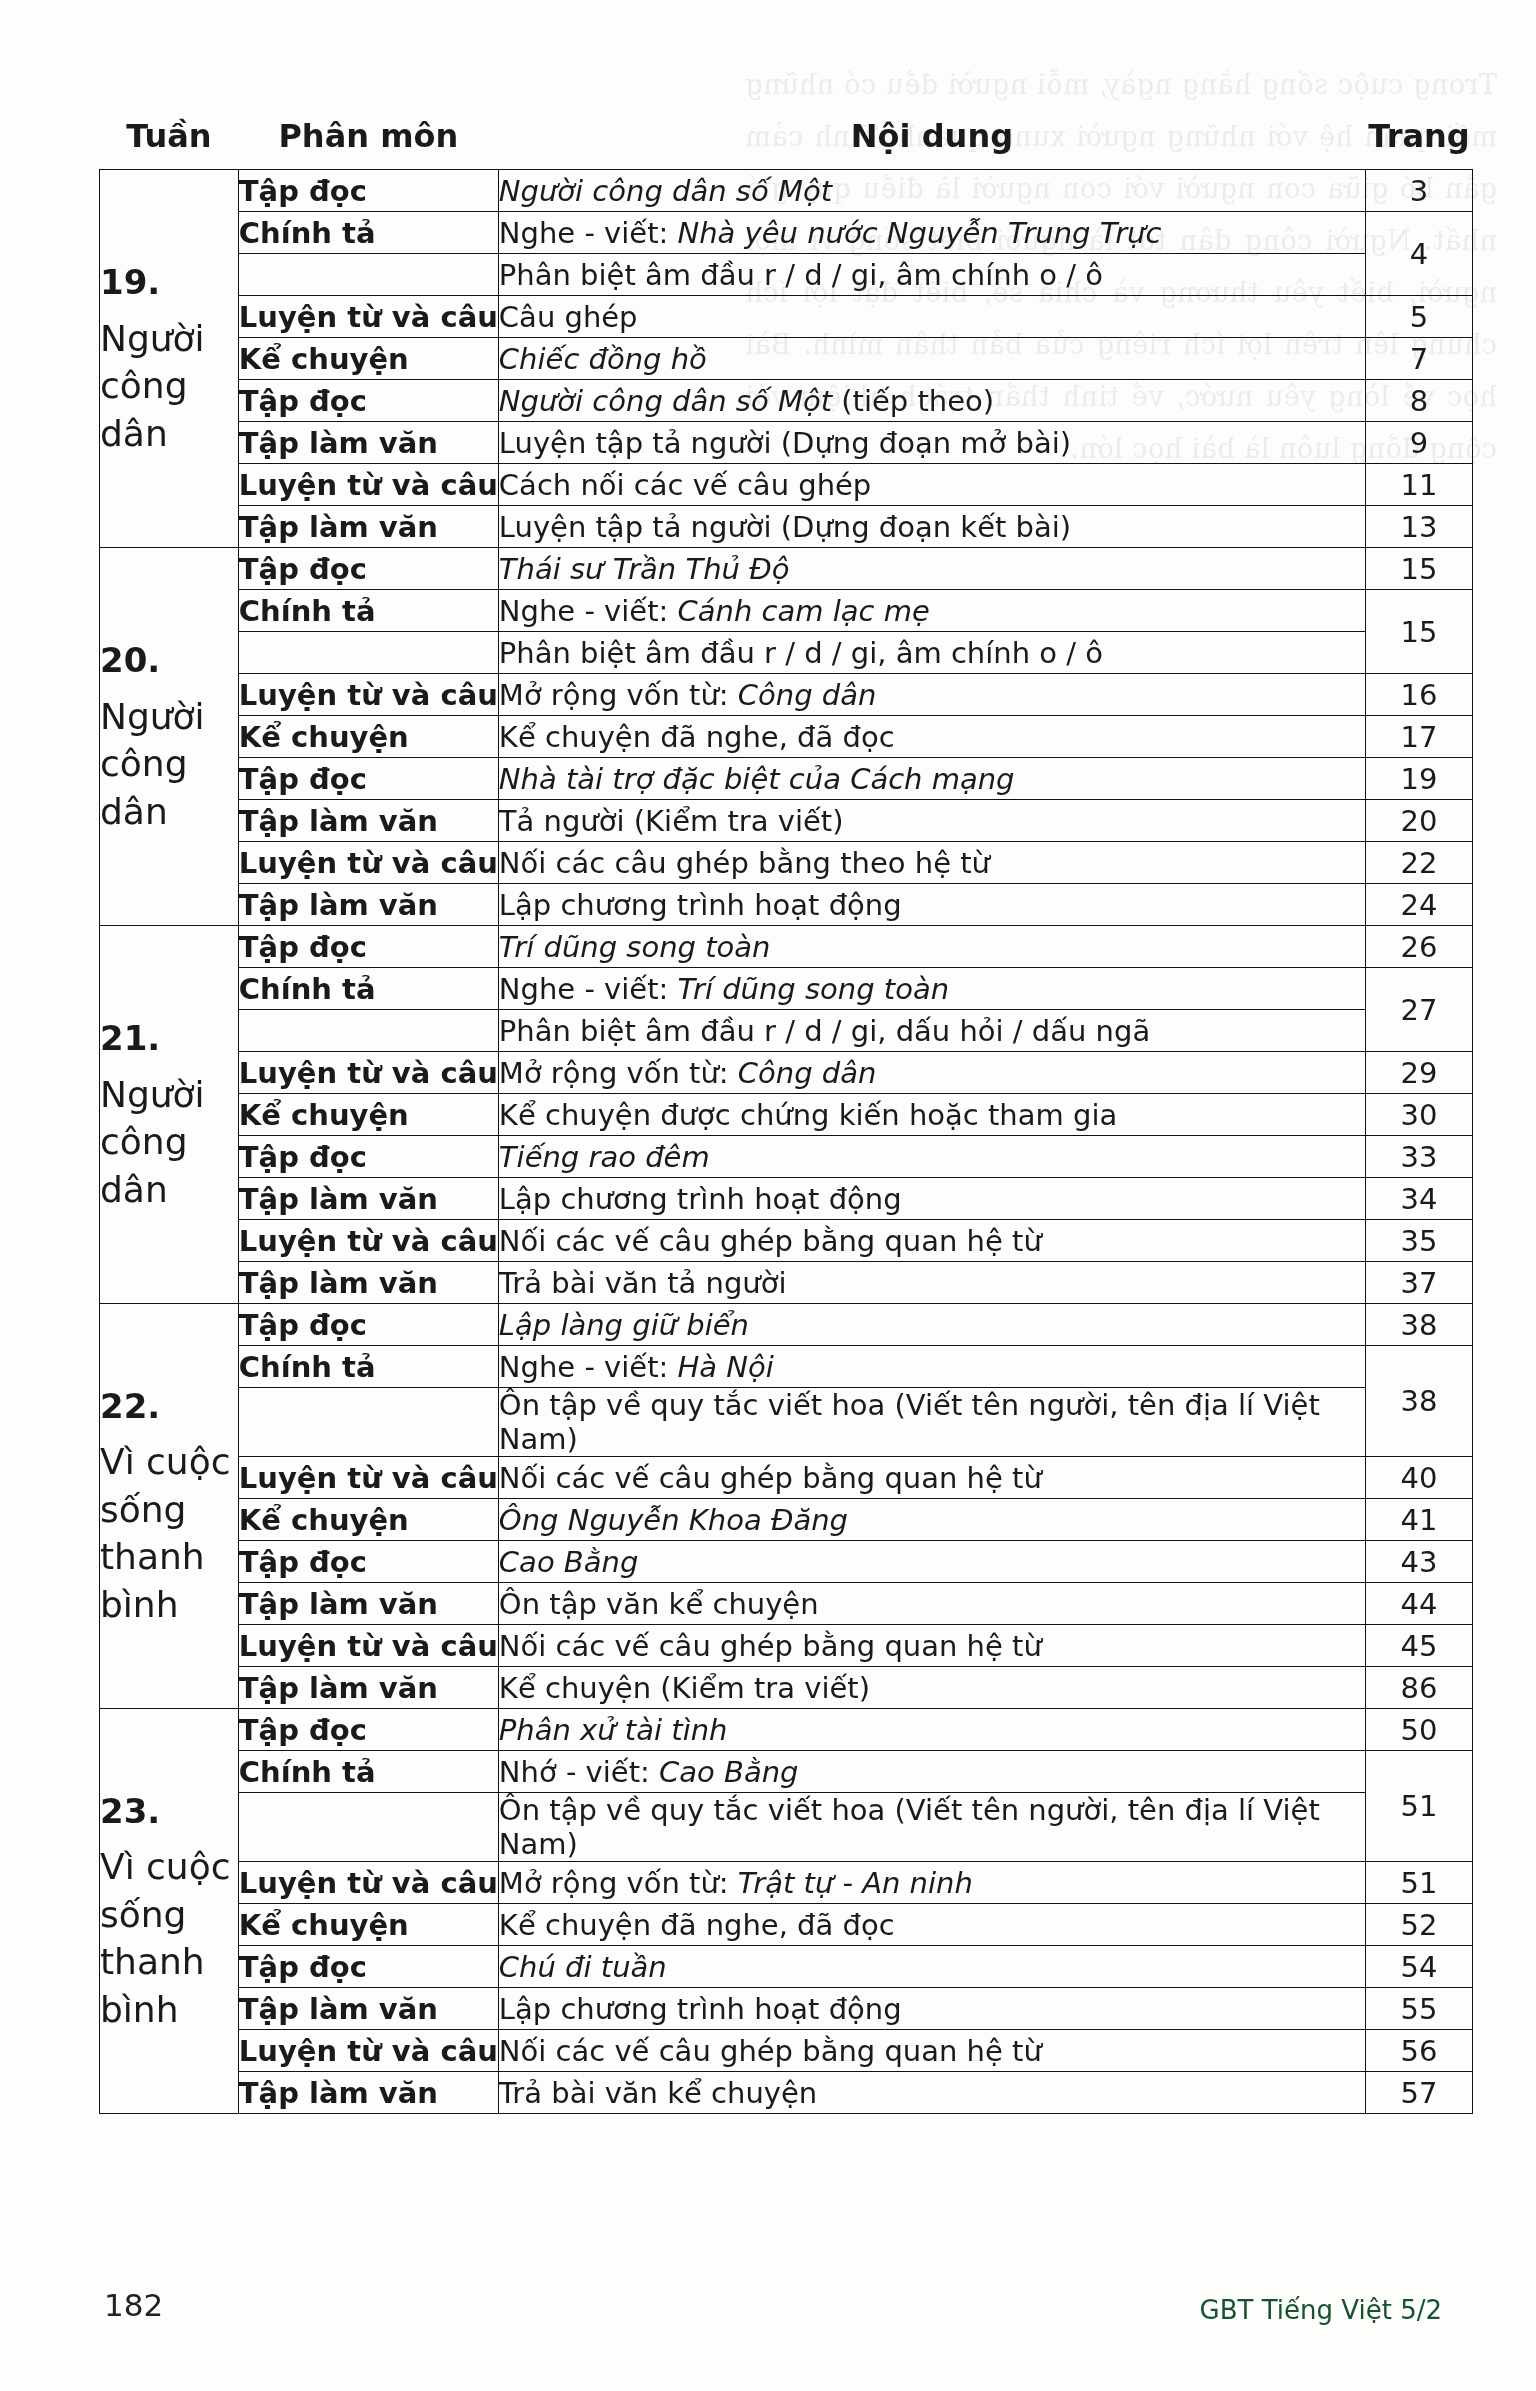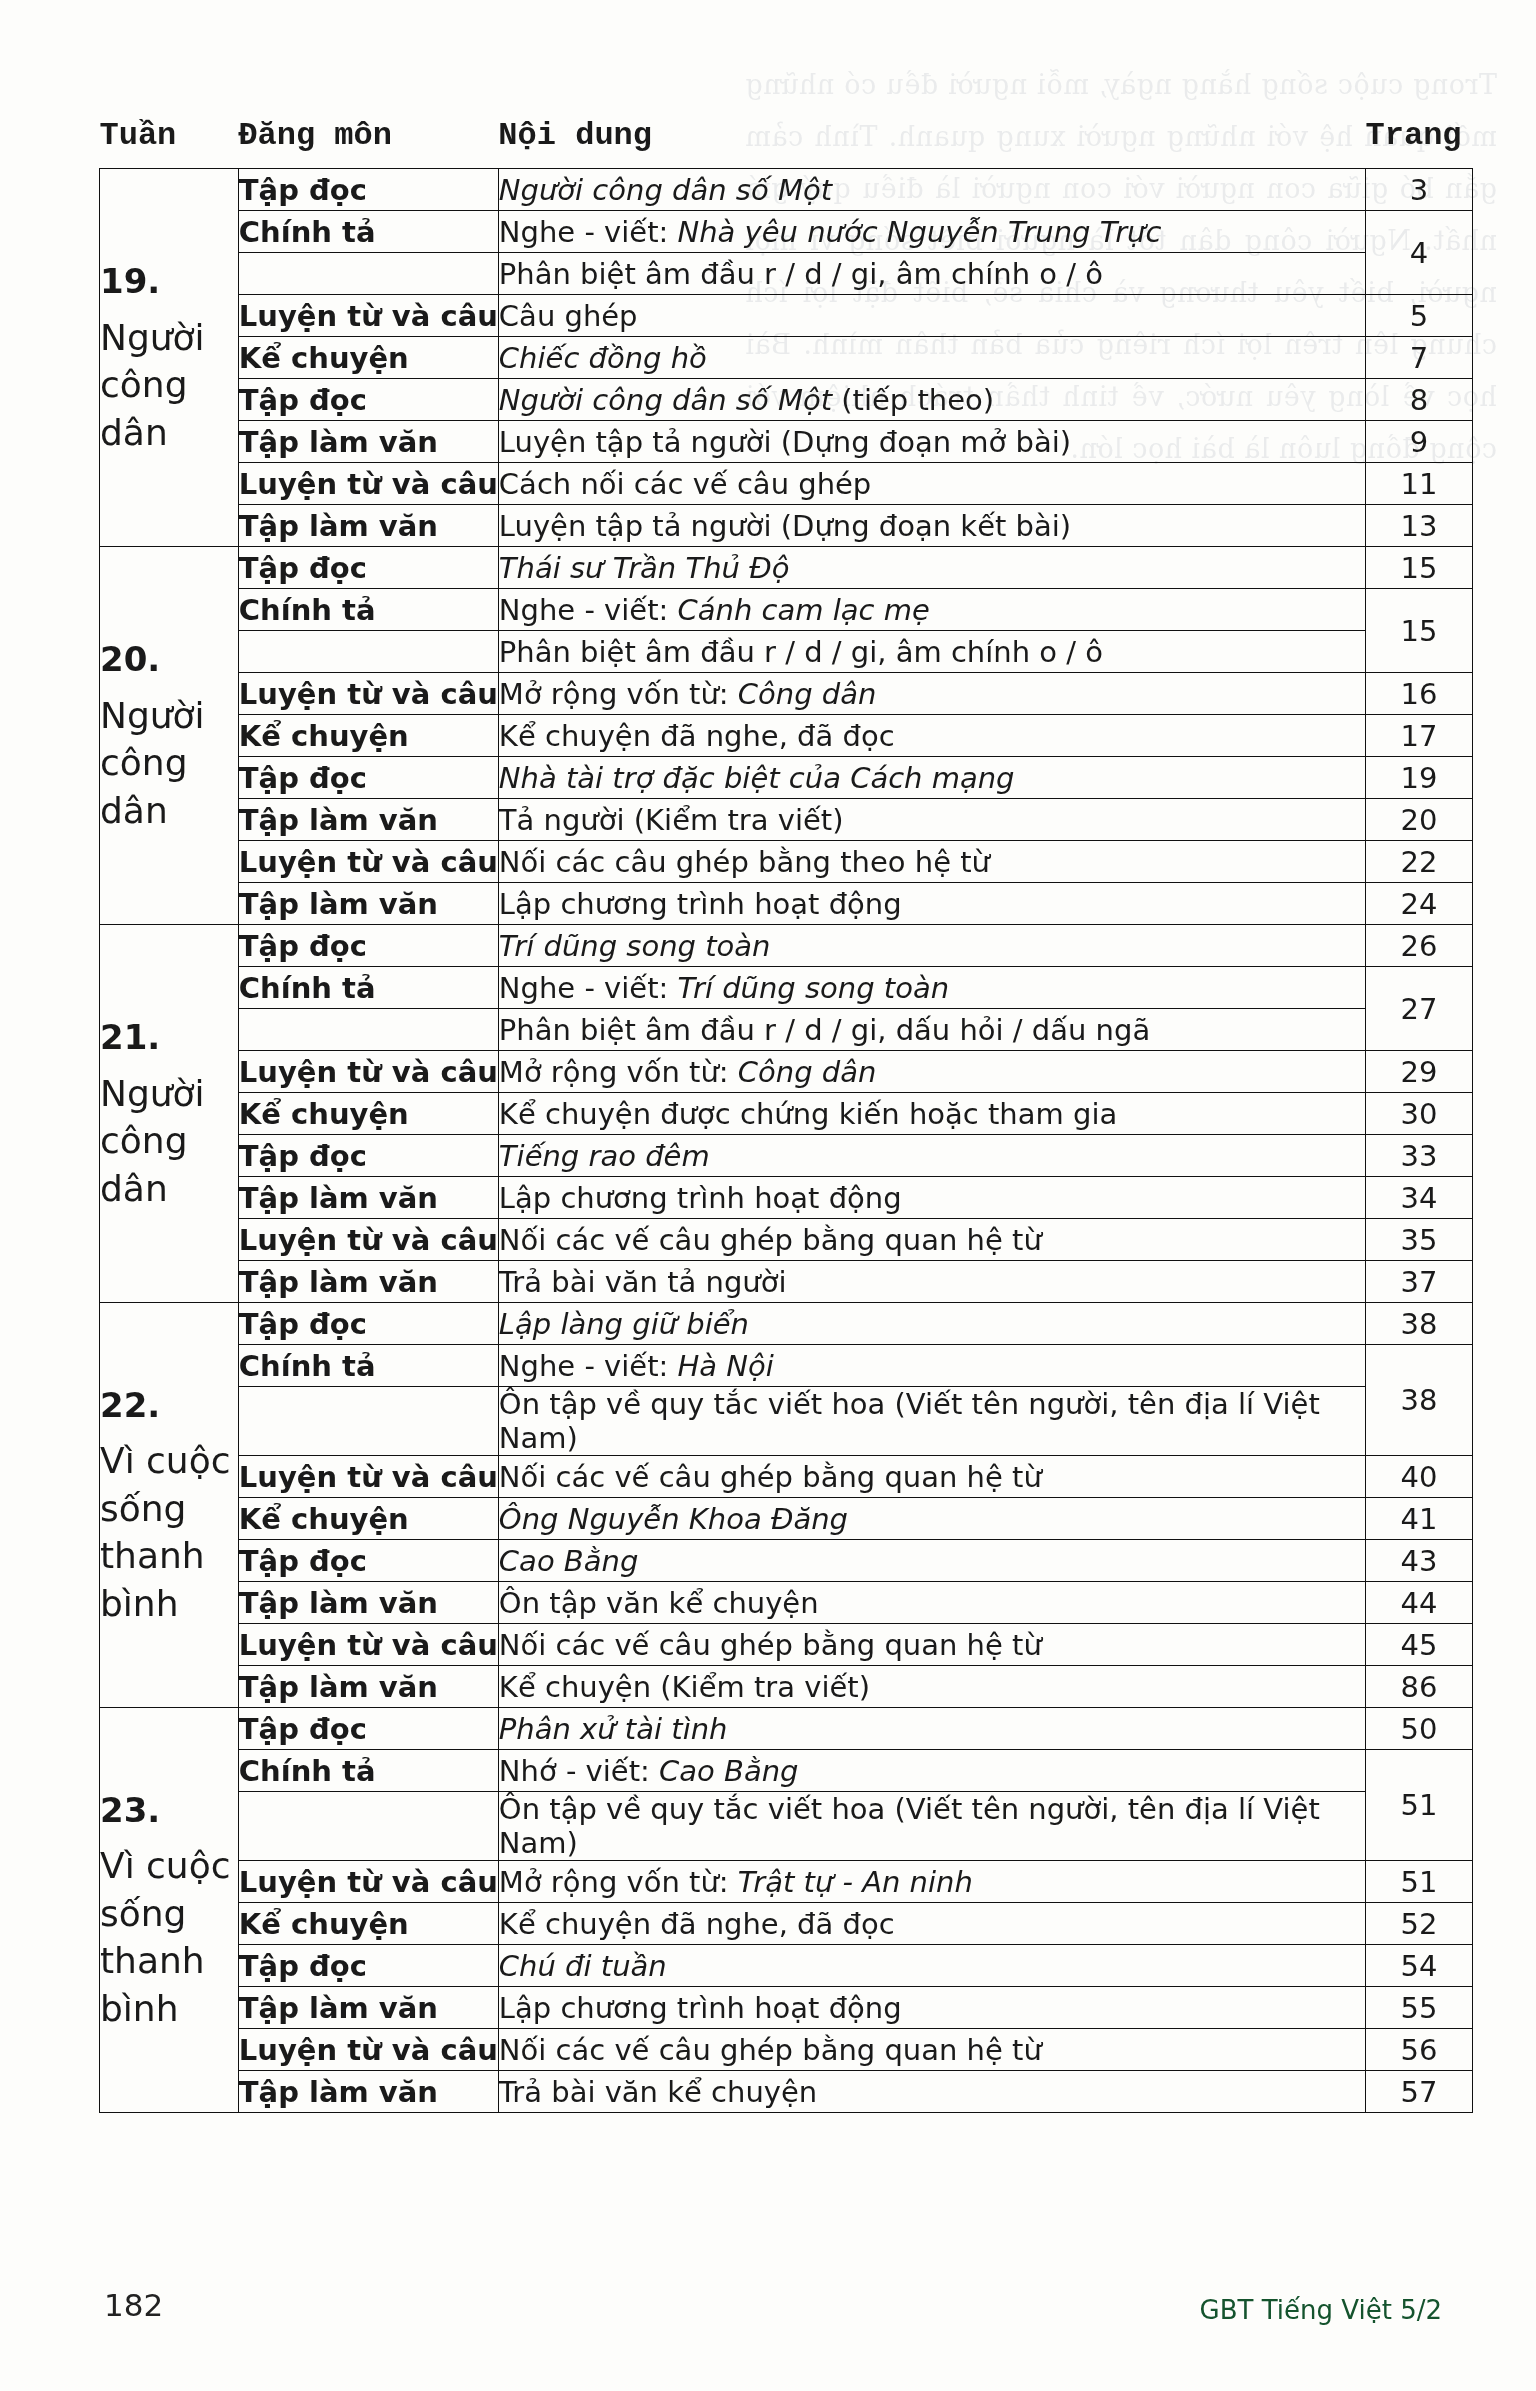--- a/index.html
+++ b/index.html
@@ -55,23 +55,22 @@
     left: 99px;
     top: 111px;
     width: 1374px;
     border-collapse: collapse;
     font-size: 29px;
   }
   table.toc th {
     font-weight: bold;
     font-size: 32px;
     padding: 6px 0 14px 0;
-    text-align: left;
+    text-align: center;
     border: none;
-    font-family: Liberation Mono, monospace;
   }
   th.h-tuan   { width: 139px; }
   th.h-phan   { width: 257px; }
   th.h-noi    { width: 871px; }
   th.h-trang  { width: 107px; }
 
   table.toc td {
     border: 1.5px solid #111;
     padding: 0;
     vertical-align: middle;
@@ -128,21 +127,21 @@
 
 <div class="page">
 
   <div class="bleed">Trong cuộc sống hằng ngày, mỗi người đều có những mối quan hệ với những người xung quanh. Tình cảm gắn bó giữa con người với con người là điều quý giá nhất. Người công dân tốt là người biết sống vì mọi người, biết yêu thương và chia sẻ, biết đặt lợi ích chung lên trên lợi ích riêng của bản thân mình. Bài học về lòng yêu nước, về tinh thần trách nhiệm với cộng đồng luôn là bài học lớn.</div>
 
 
   <table class="toc">
     <thead>
       <tr>
         <th class="h-tuan">Tuần</th>
-        <th class="h-phan">Đăng môn</th>
+        <th class="h-phan">Phân môn</th>
         <th class="h-noi">Nội dung</th>
         <th class="h-trang">Trang</th>
       </tr>
     </thead>
     <tbody id="toc-body">
         <tr class="r-row">
           <td class="cell-week" rowspan="9">
             <span class="wk-num">19.</span>
             <span class="wk-theme">Người công dân</span>
           </td>

